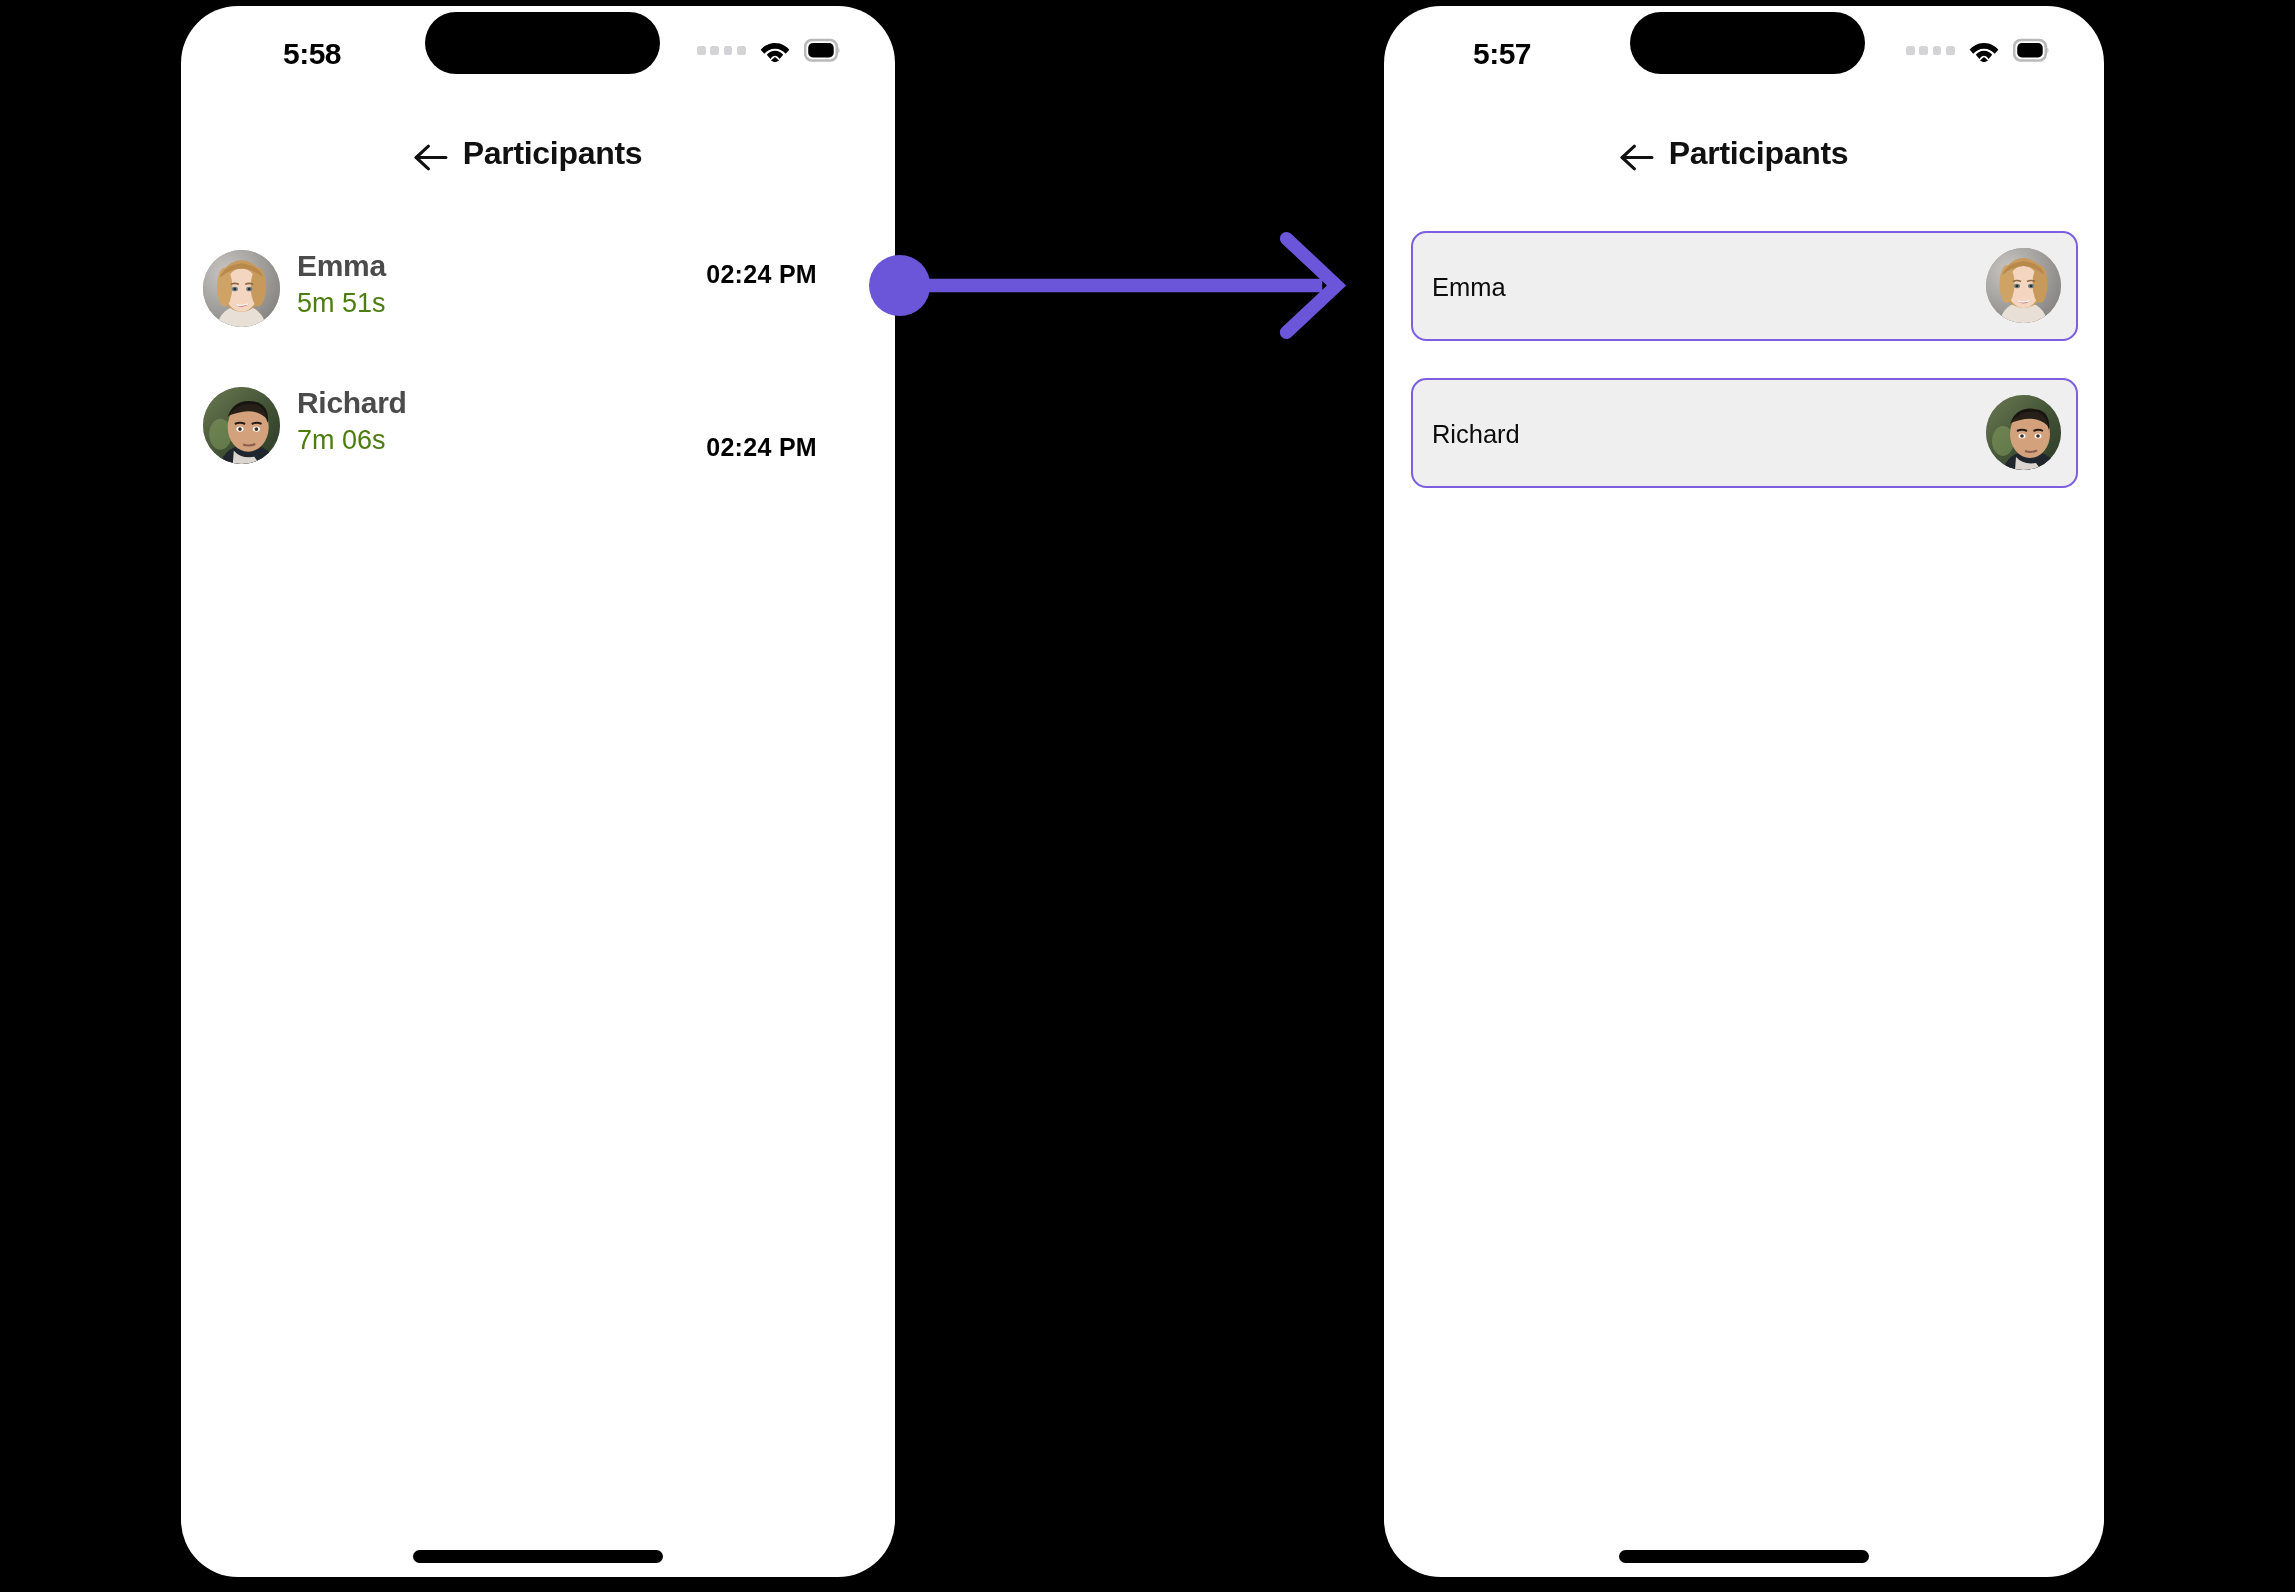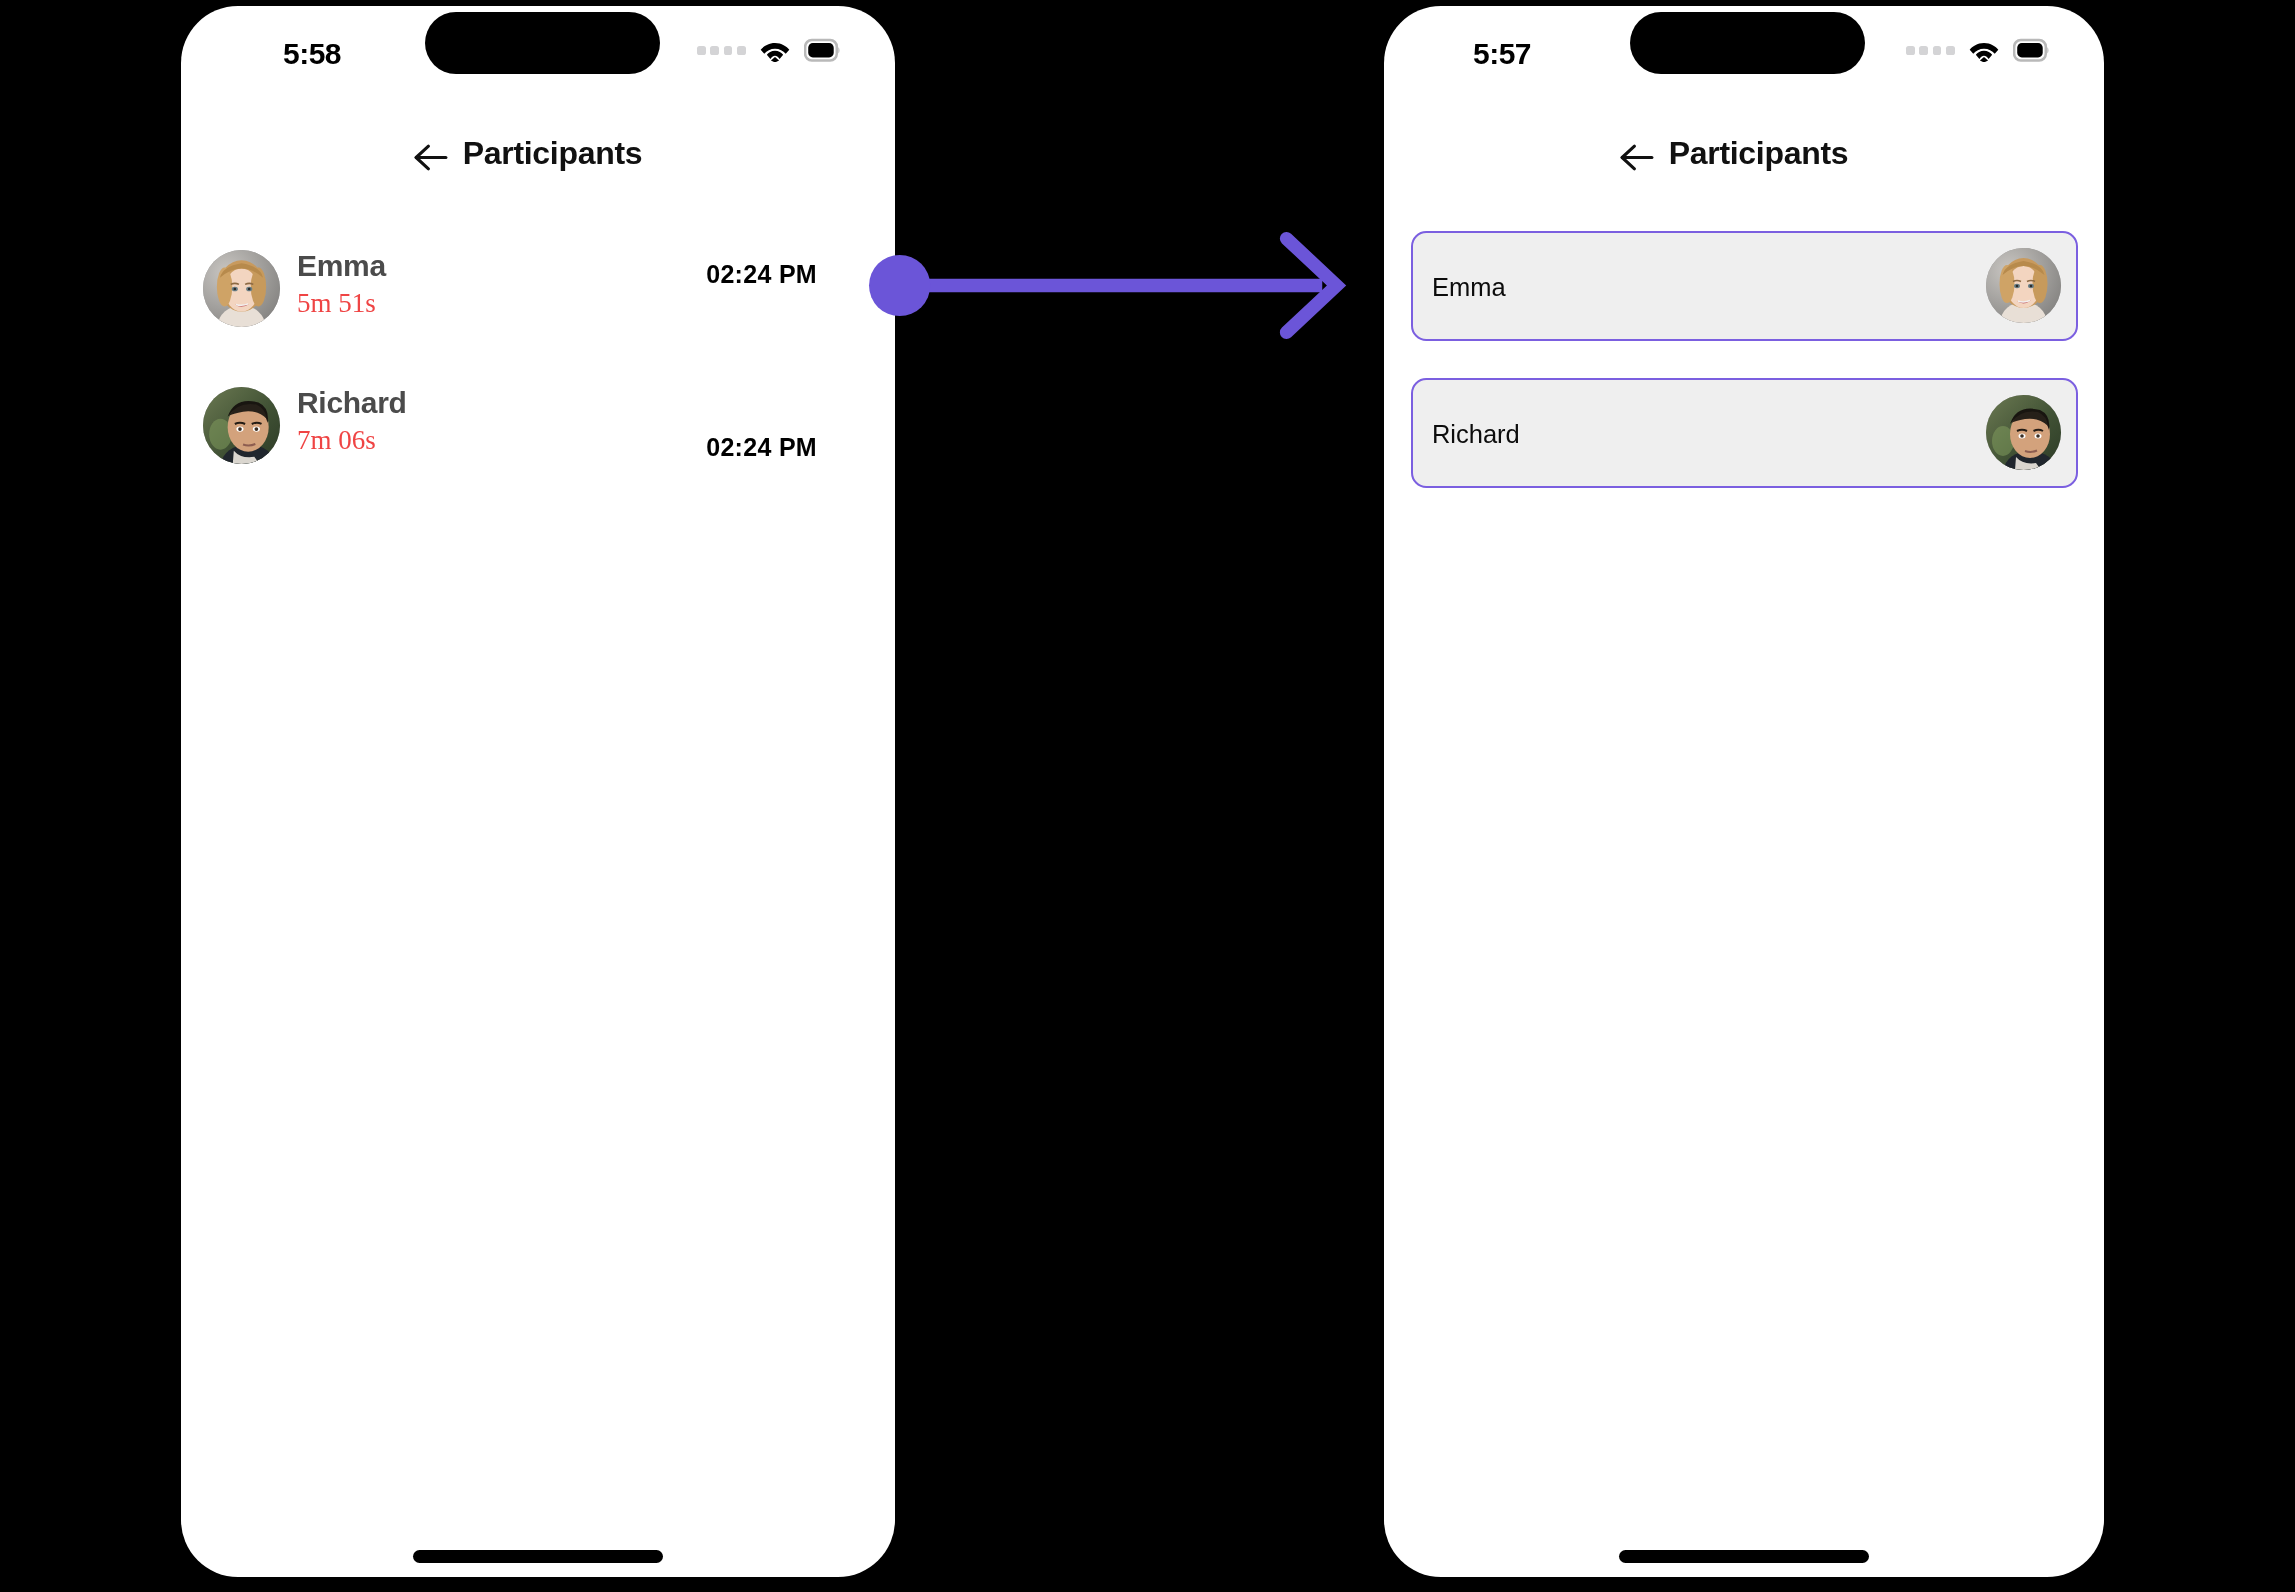--- a/index.html
+++ b/index.html
@@ -128,22 +128,21 @@
     font-weight: 700;
     color: #4b4b4b;
     letter-spacing: -0.3px;
   }
   .row-sub {
     position: absolute;
     left: 116px;
     top: 57px;
     font-size: 27px;
     font-weight: 400;
-    color: #ef4444;
-    font-family: Liberation Serif, serif;
+    color: #4d7c0f;
   }
   .row-time {
     position: absolute;
     right: 78px;
     font-size: 25px;
     font-weight: 600;
     color: #000000;
     letter-spacing: 0.3px;
   }
   .list-row.row-a .row-time { top: 29px; }

